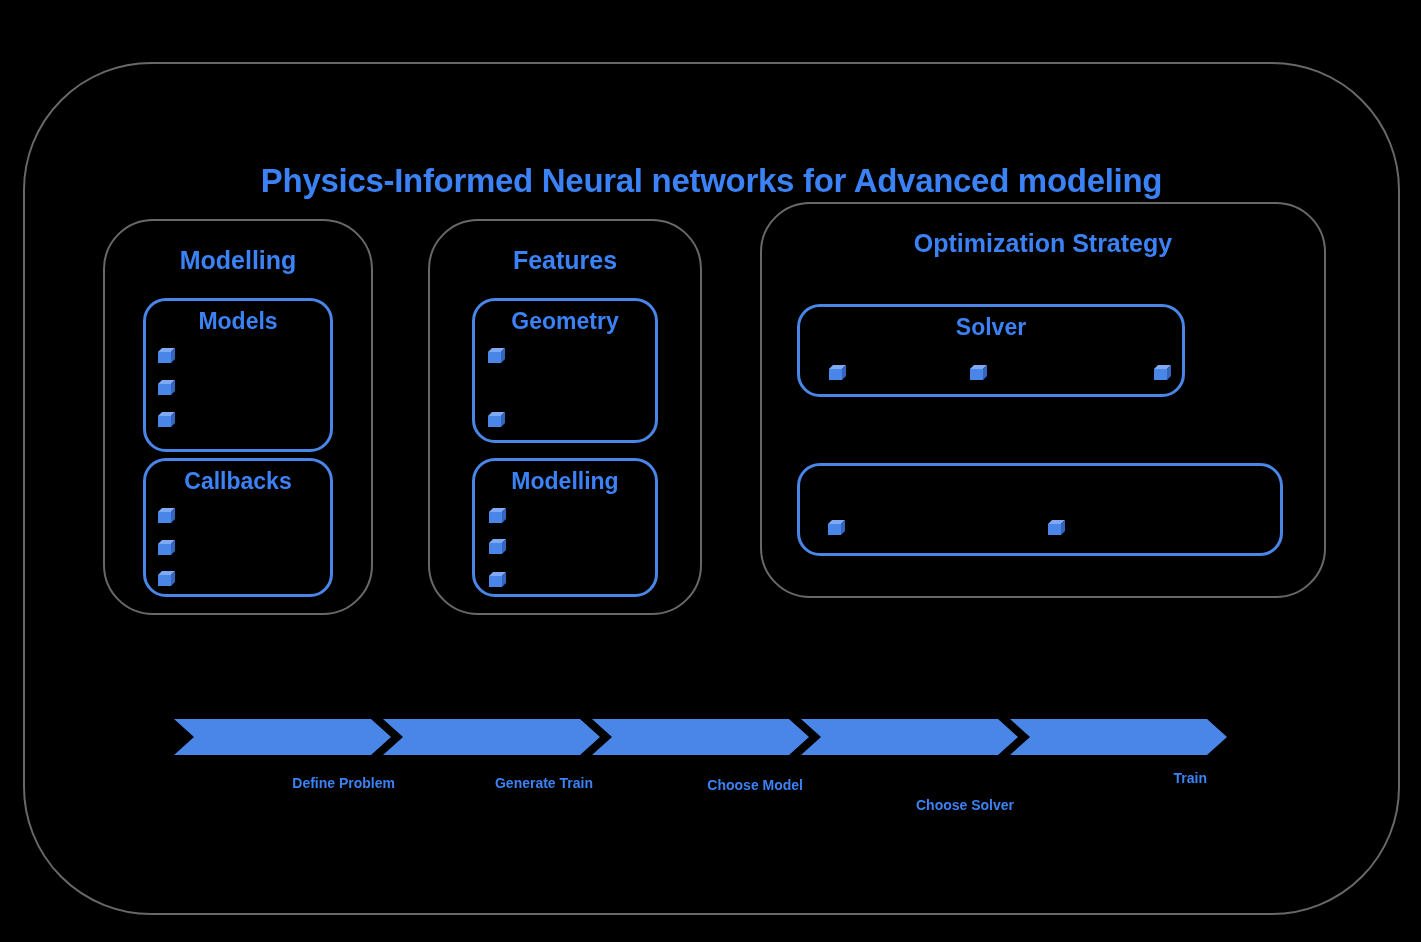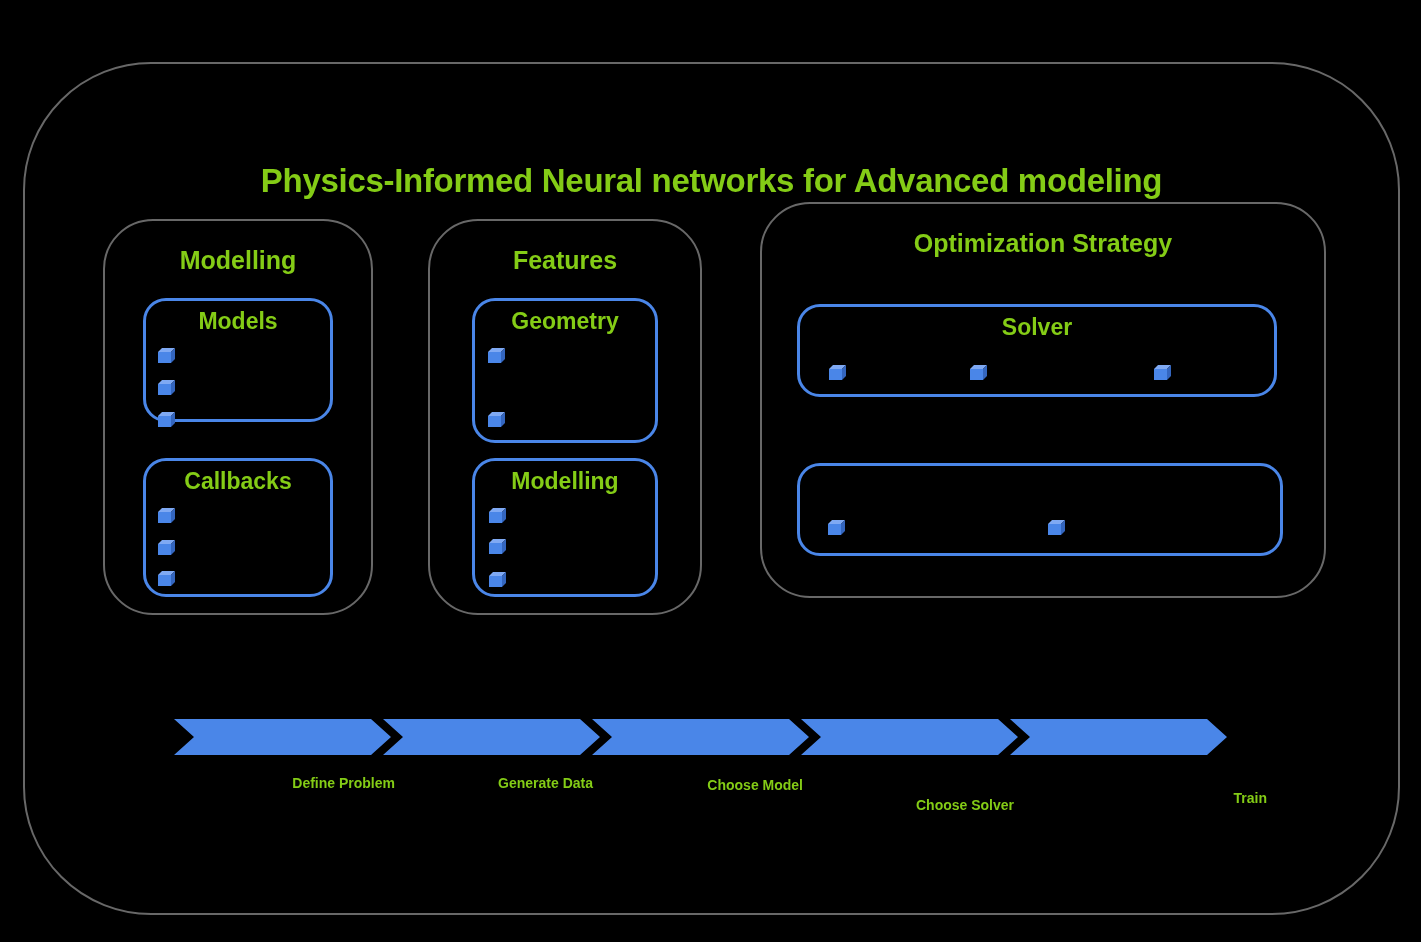--- a/index.html
+++ b/index.html
@@ -1,18 +1,18 @@
 <!DOCTYPE html>
 <html><head>
 <meta charset="utf-8">
 <style>
   html,body{margin:0;padding:0;background:#000;}
   .stage{
     position:relative;width:1421px;height:942px;background:#000000;
-    font-family:"Liberation Sans",sans-serif;font-weight:700;color:#84cc16;
+    font-family:"Liberation Sans",sans-serif;font-weight:700;color:#3b82f6;
     overflow:hidden;
   }
   .frame{
     position:absolute;left:23px;top:62px;width:1377px;height:853px;
     border:2.5px solid #686868;border-radius:128px;box-sizing:border-box;
   }
   .title{
     position:absolute;left:0;right:0;top:98px;text-align:center;
     font-size:33px;letter-spacing:-0.3px;
   }
@@ -47,21 +47,21 @@
 <body>
 
 <div class="stage">
   <div class="frame">
     <div class="title">Physics-Informed Neural networks for Advanced modeling</div>
   </div>
 
   <section class="panel" style="left:103px;top:219px;width:270px;height:396px;">
     <div class="panel-title">Modelling</div>
 
-    <div class="group" style="left:38px;top:77px;width:190px;height:124px;">
+    <div class="group" style="left:38px;top:77px;width:190px;height:154px;">
       <div class="group-title">Models</div>
       <span class="cube" style="left:12px;top:47px;">
           <i class="ct"></i>
           <i class="cr"></i>
           <i class="cf"></i>
         </span>
       <span class="cube" style="left:12px;top:79px;">
           <i class="ct"></i>
           <i class="cr"></i>
           <i class="cf"></i>
@@ -126,21 +126,21 @@
           <i class="ct"></i>
           <i class="cr"></i>
           <i class="cf"></i>
         </span>
     </div>
   </section>
 
   <section class="panel" style="left:760px;top:202px;width:566px;height:396px;">
     <div class="panel-title">Optimization Strategy</div>
 
-    <div class="group" style="left:35px;top:100px;width:480px;height:93px;">
+    <div class="group" style="left:35px;top:100px;width:388px;height:93px;">
       <div class="group-title">Solver</div>
       <span class="cube" style="left:29px;top:58px;">
           <i class="ct"></i>
           <i class="cr"></i>
           <i class="cf"></i>
         </span>
       <span class="cube" style="left:170px;top:58px;">
           <i class="ct"></i>
           <i class="cr"></i>
           <i class="cf"></i>
@@ -167,18 +167,18 @@
   </section>
 
   <div>
     <div class="chev" style="left:174px;"></div>
     <div class="chev" style="left:383px;"></div>
     <div class="chev" style="left:592px;"></div>
     <div class="chev" style="left:801px;"></div>
     <div class="chev" style="left:1010px;"></div>
 
     <div class="step-label" style="left:175px;top:775px;">Define Problem</div>
-    <div class="step-label" style="left:373px;top:775px;">Generate Data</div>
+    <div class="step-label" style="left:373px;top:775px;">Generate Train</div>
     <div class="step-label" style="left:583px;top:777px;">Choose Model</div>
     <div class="step-label" style="left:794px;top:770px;margin-top:27px;">Choose Solver</div>
-    <div class="step-label" style="left:1047px;top:770px;margin-top:20px;">Train</div>
+    <div class="step-label" style="left:987px;top:770px;">Train</div>
   </div>
 </div>
 
 </body></html>

